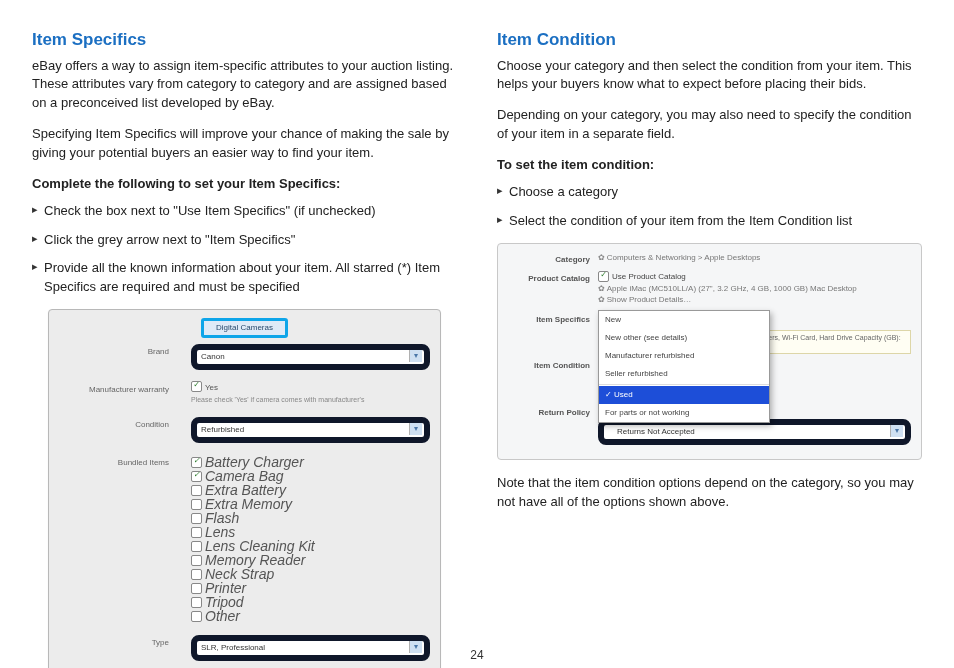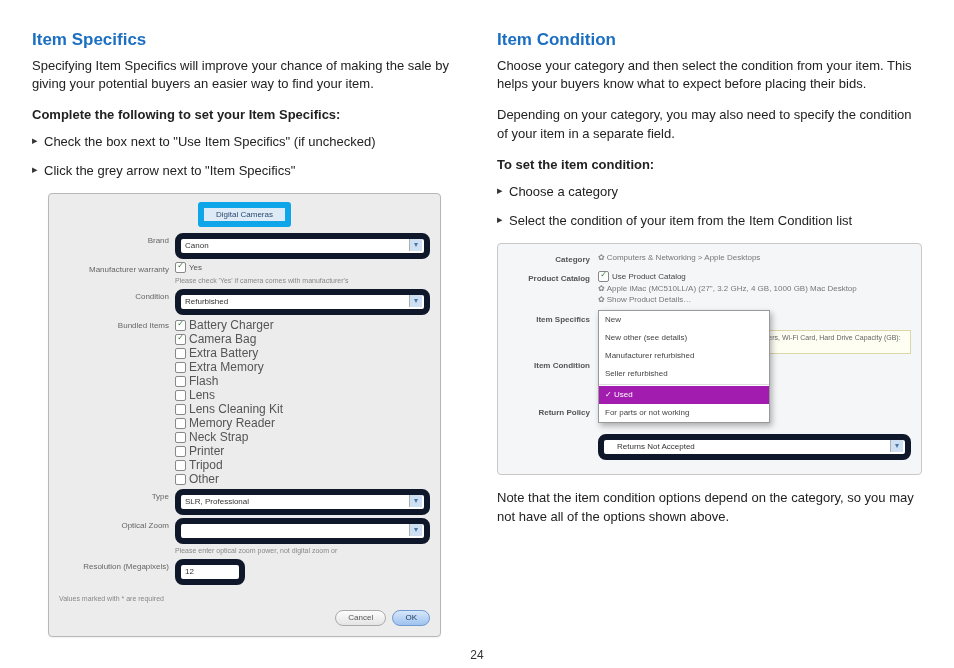--- a/index.html
+++ b/index.html
@@ -72,31 +72,31 @@
     position: relative;
     box-shadow: 0 1px 2px rgba(0,0,0,0.06);
   }
   .shot-tab {
     text-align: center;
     margin-bottom: 6px;
   }
   .shot-tab span {
     display: inline-block;
     background: #dfeaf7;
-    border: 6px solid #0ea5e9;
+    border: 3px solid #0ea5e9;
     border-radius: 3px;
     padding: 1px 12px;
     font-size: 8px;
     color: #2a4a6d;
   }
   .form-row {
     display: flex;
     align-items: flex-start;
-    margin-bottom: 3px;
-    gap: 6px;
+    margin-bottom: 12px;
+    gap: 22px;
   }
   .form-lbl {
     width: 110px;
     text-align: right;
     font-size: 8px;
     color: #666;
     padding-top: 2px;
   }
   .form-val { flex: 1; font-size: 8px; }
   .sel {
@@ -134,21 +134,21 @@
     vertical-align: middle;
     margin-right: 3px;
     position: relative;
     top: -1px;
     font-size: 8px;
     line-height: 8px;
     text-align: center;
     color: #2a7a2a;
   }
   .cb.checked::before { content: "✓"; font-size: 8px; position: relative; top:-1px;}
-  .cblist div { font-size: 12px; line-height: 14px; }
+  .cblist div { font-size: 14px; line-height: 14px; font-style: italic; }
   .helper { font-size: 7px; color: #888; margin-top: 2px;}
   .shot-btns {
     text-align: right;
     padding-top: 6px;
   }
   .shot-btn {
     display: inline-block;
     font-size: 8px;
     background: linear-gradient(#fdfdfd,#e4e4e4);
     border: 1px solid #aaa;
@@ -207,35 +207,37 @@
     top: -48px;
     width: 170px;
     background: #fff;
     border: 1px solid #999;
     box-shadow: 2px 3px 6px rgba(0,0,0,0.3);
     z-index: 5;
     font-size: 8px;
   }
   .dd div { padding: 3px 6px; line-height: 12px;}
   .dd .sep { border-top: 1px solid #ddd; height:0; padding:0; margin: 1px 0;}
-  .dd .selrow { background: #a21caf; color: #fff; }
+  .dd .selrow { background: #1d4ed8; color: #fff; }
   .dd .selrow::before { content: "✓ "; }
 </style>
 </head>
 <body>
 
 <div class="page">
 
   <div class="col">
     <h2>Item Specifics</h2>
+    <p>eBay offers a way to assign item-specific attributes to your auction listing. These attributes vary from category to category and are assigned based on a preconceived list developed by eBay.</p>
     <p>Specifying Item Specifics will improve your chance of making the sale by giving your potential buyers an easier way to find your item.</p>
     <p class="bold">Complete the following to set your Item Specifics:</p>
     <ul class="tri">
       <li>Check the box next to "Use Item Specifics" (if unchecked)</li>
       <li>Click the grey arrow next to "Item Specifics"</li>
+      <li>Provide all the known information about your item. All starred (*) Item Specifics are required and must be specified</li>
     </ul>
 
     <div class="shot" style="margin: 0 16px;">
       <div class="shot-tab">
         <span>Digital Cameras</span>
       </div>
 
       <div class="form-row">
         <div class="form-lbl">Brand</div>
         <div class="form-val">
@@ -341,21 +343,21 @@
             <div class="selrow">Used</div>
             <div>For parts or not working</div>
           </div>
         </div>
       </div>
 
       <div class="row2" style="margin-top:34px;">
         <div class="lbl2">Return Policy</div>
         <div class="val2">
           <div><span class="cb checked"></span><span>Specify Return Policy</span></div>
-          <span class="sel arrow" style="display:block; margin-top:17px;padding-left:13px;">Returns Not Accepted</span>
+          <span class="sel arrow" style="display:block; margin-top:2px;padding-left:13px;">Returns Not Accepted</span>
         </div>
       </div>
     </div>
 
     <p>Note that the item condition options depend on the category, so you may not have all of the options shown above.</p>
   </div>
 </div>
 
 <div class="pagenum">24</div>
 

